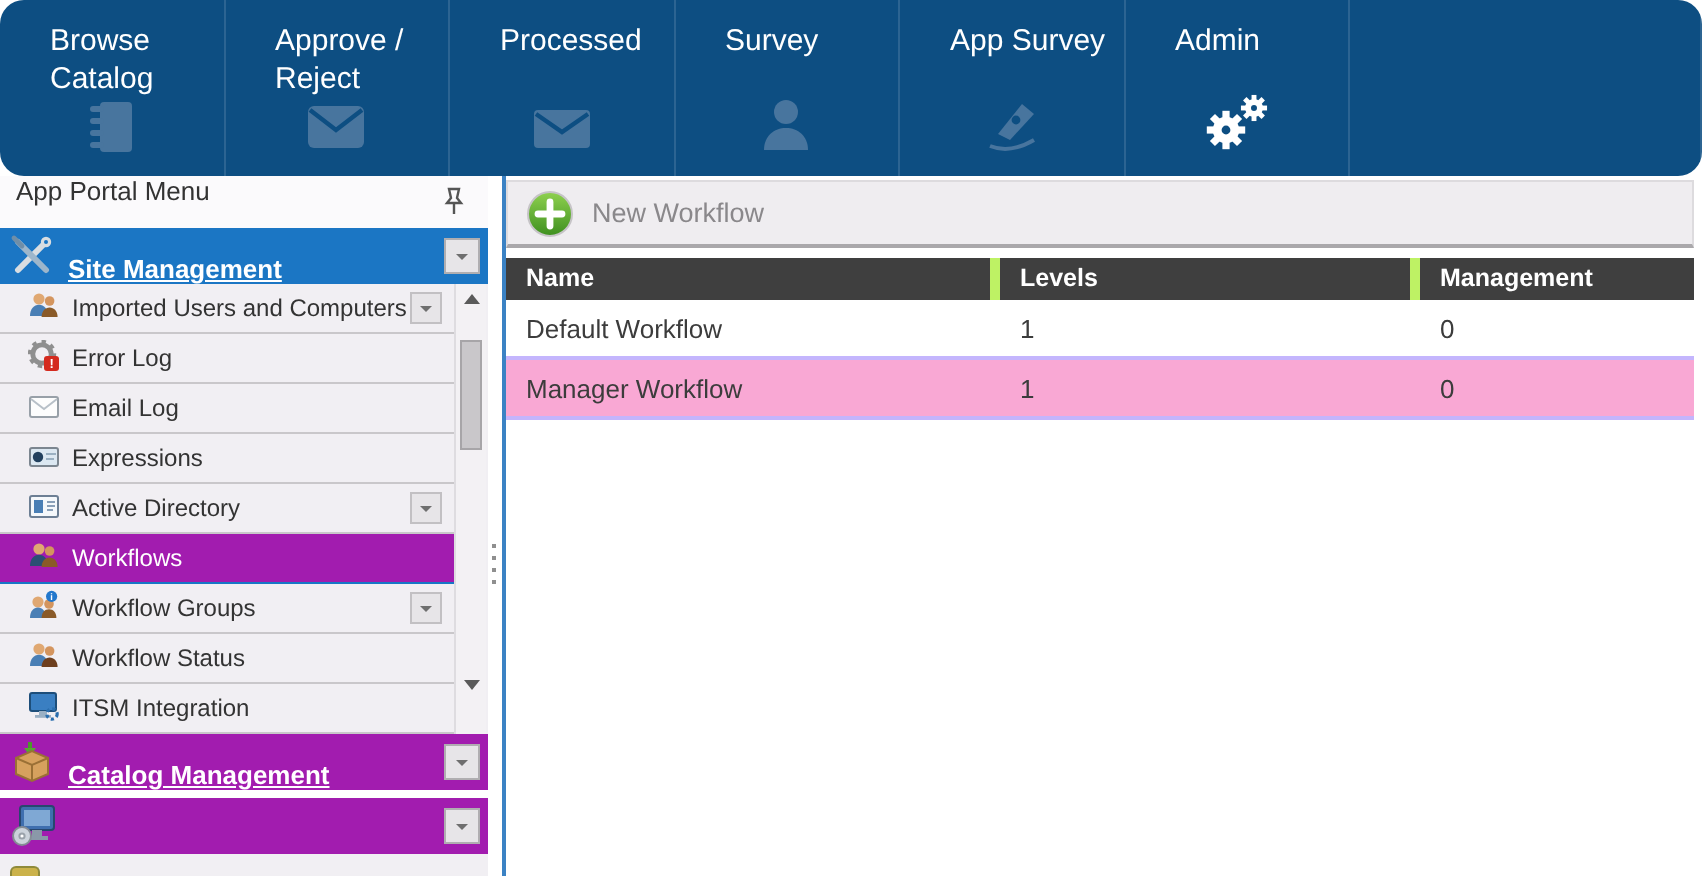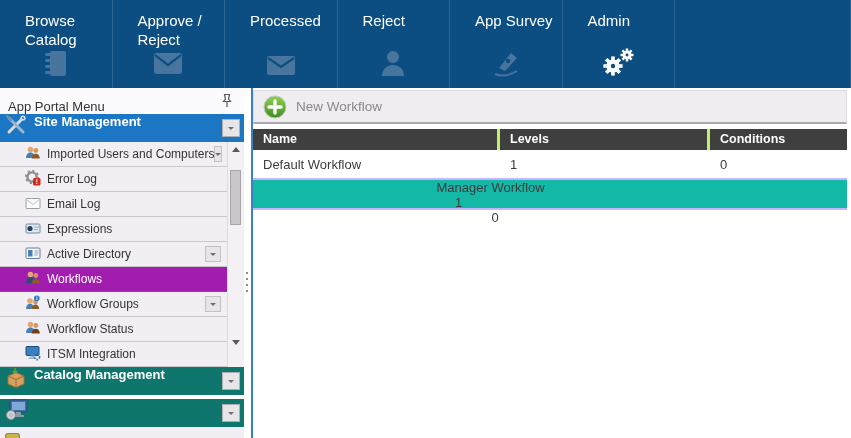--- a/index.html
+++ b/index.html
@@ -2,45 +2,45 @@
 <html><head>
 <meta charset="utf-8">
 <style>
   html,body{margin:0;padding:0;}
   body{
     width:851px;height:438px;position:relative;overflow:hidden;
     font-family:"Liberation Sans","DejaVu Sans",sans-serif;
     background:#ffffff;-webkit-font-smoothing:antialiased;
   }
   
-  .nav{position:absolute;left:0;top:0;width:851px;height:88px;background:#0d4e82;display:flex;}
+  .nav{position:absolute;left:0;top:0;width:851px;height:88px;background:#0d4e82;display:flex;border-radius:12px;}
   .nav-tab{width:112.5px;box-sizing:border-box;border-right:1px solid rgba(255,255,255,.13);
     display:flex;flex-direction:column;cursor:pointer;}
   .nav-label{padding:11px 6px 0 25px;font-size:15px;line-height:19px;color:#fff;}
   .nav-icon{margin-top:auto;margin-bottom:7px;align-self:center;color:#48759e;}
   .nav-icon.active{color:#ffffff;}
   .nav-fill{flex:1;border-left:0;}
   
   .sidebar{position:absolute;left:0;top:88px;width:244px;height:350px;background:#f1eff3;}
-  .sb-header{height:26px;background:#fbfafc;display:flex;align-items:flex-end;
+  .sb-header{height:26px;background:#fbfafc;display:flex;align-items:flex-start;
     padding-left:8px;font-size:13px;color:#333;position:relative;}
   .pin-btn{position:absolute;right:9px;top:5px;width:16px;height:16px;cursor:pointer;}
-  .group-header{height:28px;display:flex;align-items:flex-start;padding-left:5px;
-    color:#fff;font-size:13px;font-weight:bold;position:relative;cursor:pointer;}
+  .group-header{height:28px;display:flex;align-items:flex-end;padding-left:5px;
+    color:#fff;font-size:13px;font-weight:bold;position:relative;cursor:pointer;text-decoration:underline;}
   .group-blue{background:#1b76c4;}
-  .group-gray{background:#0f766e;}
+  .group-gray{background:#a21caf;}
   .group-gap{height:4px;background:#ffffff;}
   .group-header .g-icon{margin-right:7px;}
   .dd-btn{position:absolute;right:4px;top:5px;width:18px;height:18px;background:#e7e5e8;
     border:1px solid #b0aeb1;box-sizing:border-box;display:flex;align-items:center;
     justify-content:center;cursor:pointer;}
   .caret{width:0;height:0;border:3.5px solid transparent;border-top-color:#6f6f6f;margin-top:4px;}
   .sb-items{position:relative;}
   .sb-item{width:227px;height:25px;box-sizing:border-box;border-bottom:1px solid #c9c7ca;
-    display:flex;align-items:center;padding-left:25px;font-size:12px;color:#333;
+    display:flex;align-items:center;padding-left:14px;font-size:12px;color:#333;
     background:#f1eff3;cursor:pointer;white-space:nowrap;}
   .sb-item .i-icon{margin-right:6px;flex:0 0 auto;}
   .sb-item.selected{background:#a21caf;color:#fff;border-bottom-color:#1777c6;}
   .item-dd{margin-left:auto;margin-right:6px;width:16px;height:16px;background:#e7e5e8;
     border:1px solid #c2c0c3;box-sizing:border-box;display:flex;align-items:center;
     justify-content:center;cursor:pointer;}
   
   .sb-scroll{position:absolute;left:227px;top:0;width:16px;height:225px;background:#f3f1f4;
     border-left:1px solid #dedce0;box-sizing:border-box;}
   .scroll-arrow{position:absolute;left:0;width:15px;height:14px;display:flex;
@@ -56,28 +56,28 @@
   .main-border{position:absolute;left:251px;top:88px;width:2px;height:350px;background:#3b82c4;}
   
   .main{position:absolute;left:253px;top:88px;width:598px;height:350px;background:#fff;}
   .toolbar{margin-top:2px;width:594px;height:34px;box-sizing:border-box;background:#efedf0;
     border:1px solid #dddbde;border-bottom:2px solid #aaa8ab;display:flex;align-items:center;}
   .new-wf{display:inline-flex;align-items:center;gap:9px;margin-left:7px;padding:2px 10px 2px 2px;
     color:#8a888b;font-size:13.5px;cursor:pointer;}
   .grid{width:594px;margin-top:5px;font-size:13px;}
   .grid-header{height:21px;background:#3f3f3f;display:flex;color:#fff;
     font-size:12.5px;font-weight:bold;}
-  .gh-cell{box-sizing:border-box;padding:3px 0 0 10px;border-right:3px solid #bef264;cursor:pointer;}
+  .gh-cell{box-sizing:border-box;padding:3px 0 0 10px;border-right:5px solid #bef264;cursor:pointer;}
   .gh-cell:last-child{border-right:none;}
   .col-name{width:247px;}
   .col-levels{width:210px;}
   .col-cond{width:137px;}
   .grid-row{height:28px;display:flex;align-items:center;color:#3c3c3c;
     border-bottom:2px solid #c4b5fd;cursor:pointer;}
-  .grid-row.alt{background:#14b8a6;flex-direction:column;}
+  .grid-row.alt{background:#f9a8d4;}
   .g-cell{box-sizing:border-box;padding-left:10px;}
   
   .partial-frag{position:absolute;left:5px;top:345px;width:13px;height:5px;border-radius:3px 3px 0 0;
     background:#cbb24a;border:1px solid #8f8a3a;border-bottom:none;}
 </style>
 </head>
 <body>
 
 <div class="nav">
 
@@ -109,21 +109,21 @@
     <div class="nav-label">Processed</div>
     <span class="nav-icon">
       <svg width="30" height="24" viewBox="0 0 30 24" fill="currentColor">
         <rect x="1" y="3" width="28" height="19" rx="2"></rect>
         <path d="M2 5 15 14 28 5" fill="none" stroke="#0d4e82" stroke-width="2.2"></path>
       </svg>
     </span>
   </div>
 
   <div class="nav-tab">
-    <div class="nav-label">Reject</div>
+    <div class="nav-label">Survey</div>
     <span class="nav-icon">
       <svg width="28" height="28" viewBox="0 0 28 28" fill="currentColor">
         <circle cx="14" cy="8" r="6"></circle>
         <path d="M3 27c0-7 5-11 11-11s11 4 11 11z"></path>
       </svg>
     </span>
   </div>
 
   <div class="nav-tab">
     <div class="nav-label">App Survey</div>
@@ -392,21 +392,21 @@
         </svg>
       </span>
       <span>New Workflow</span>
     </span>
   </div>
 
   <div class="grid">
     <div class="grid-header">
       <div class="gh-cell col-name">Name</div>
       <div class="gh-cell col-levels">Levels</div>
-      <div class="gh-cell col-cond">Conditions</div>
+      <div class="gh-cell col-cond">Management</div>
     </div>
 
     <div class="grid-row">
       <div class="g-cell col-name">Default Workflow</div>
       <div class="g-cell col-levels">1</div>
       <div class="g-cell col-cond">0</div>
     </div>
 
     <div class="grid-row alt">
       <div class="g-cell col-name">Manager Workflow</div>

